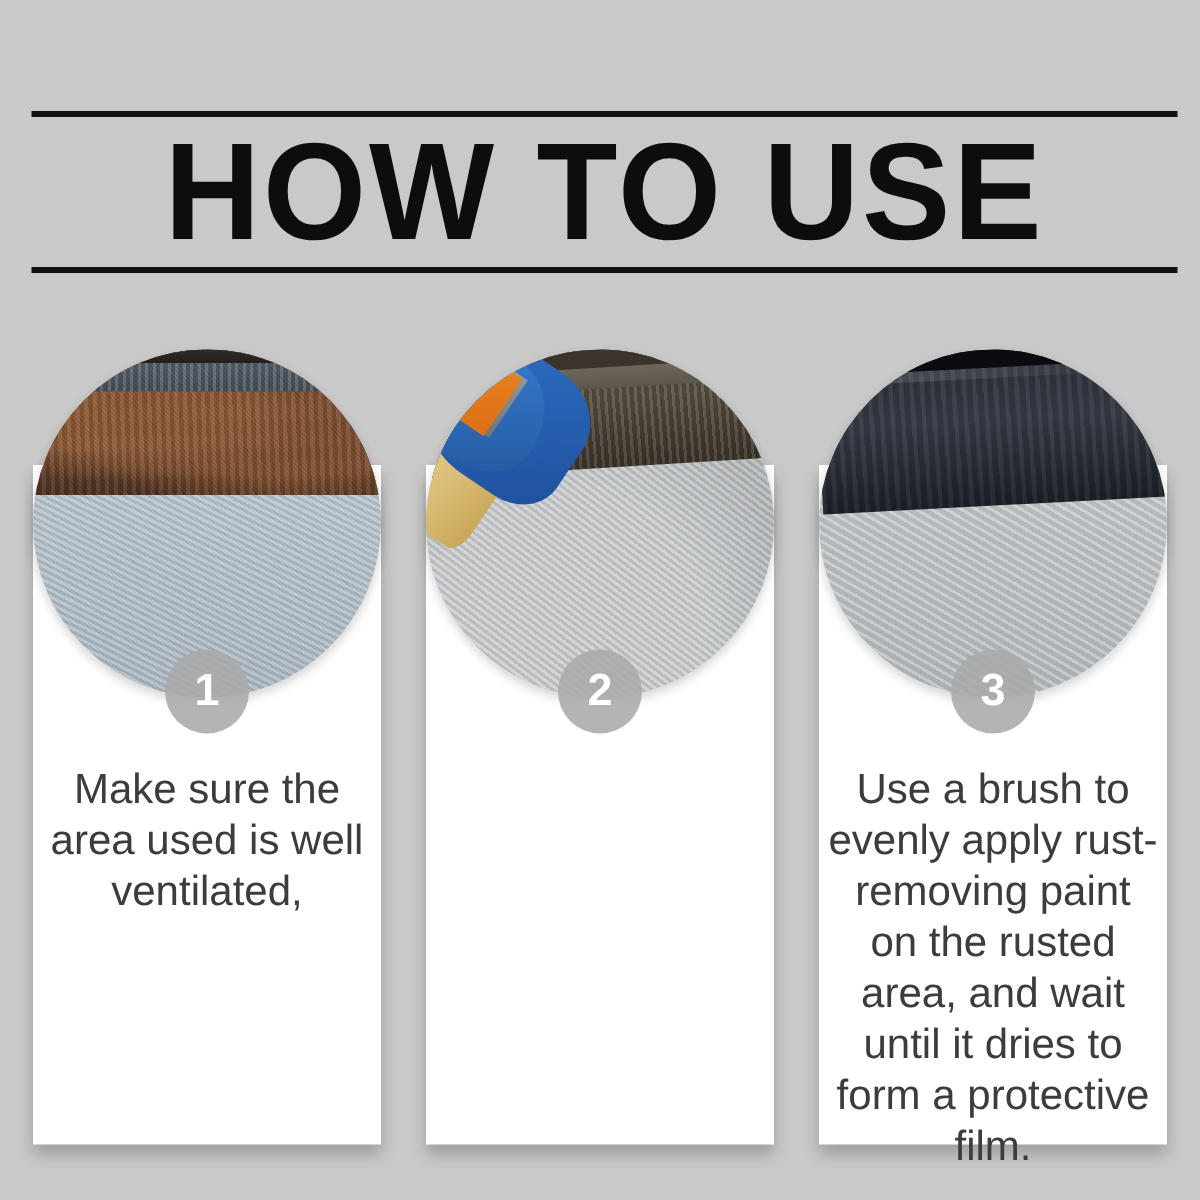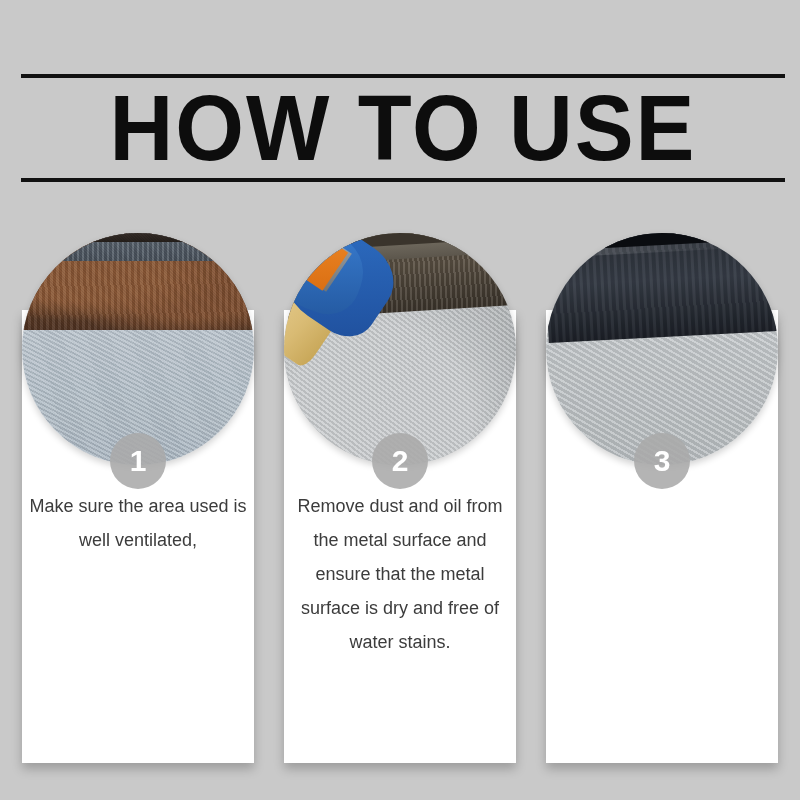--- a/index.html
+++ b/index.html
@@ -209,26 +209,26 @@
     color:#ffffff;
     font-size:30px;
     font-weight:bold;
     display:flex;align-items:center;justify-content:center;
     z-index:4;
   }
 
   
   .caption{
     position:absolute;
-    left:0;top:256px;
+    left:0;top:276px;
     width:232px;
     z-index:3;
     text-align:center;
     color:#3c3c3c;
-    font-size:18px;
+    font-size:28px;
     line-height:34px;
     padding:0 6px;
     box-sizing:border-box;
   }
 </style>
 </head>
 <body>
 
 <div id="title-block">
   <div class="rule"></div>
@@ -262,28 +262,28 @@
       <div class="layer ph2-beamshadow"></div>
       <div class="layer ph2-handle"></div>
       <div class="layer ph2-glove-a"></div>
       <div class="layer ph2-glove-b"></div>
       <div class="layer ph2-glove-c"></div>
       <div class="layer ph2-ferrule"></div>
       <div class="layer ph2-ferrule-dark"></div>
       <div class="layer ph2-bristles"></div>
     </div>
     <div class="badge">2</div>
-    <div class="caption">Remove dust and oil from the metal surface and ensure that the metal surface is dry and free of water stains.</div>
   </div>
 
   <div class="step">
     <div class="card"></div>
     <div class="photo">
       <div class="layer ph3-bg"></div>
       <div class="layer ph3-topline"></div>
       <div class="layer ph3-beam"></div>
       <div class="layer ph3-gloss"></div>
       <div class="layer ph3-lowline"></div>
     </div>
     <div class="badge">3</div>
+    <div class="caption">Use a brush to evenly apply rust-removing paint on the rusted area, and wait until it dries to form a protective film.</div>
   </div>
 
 </div>
 
 </body></html>

